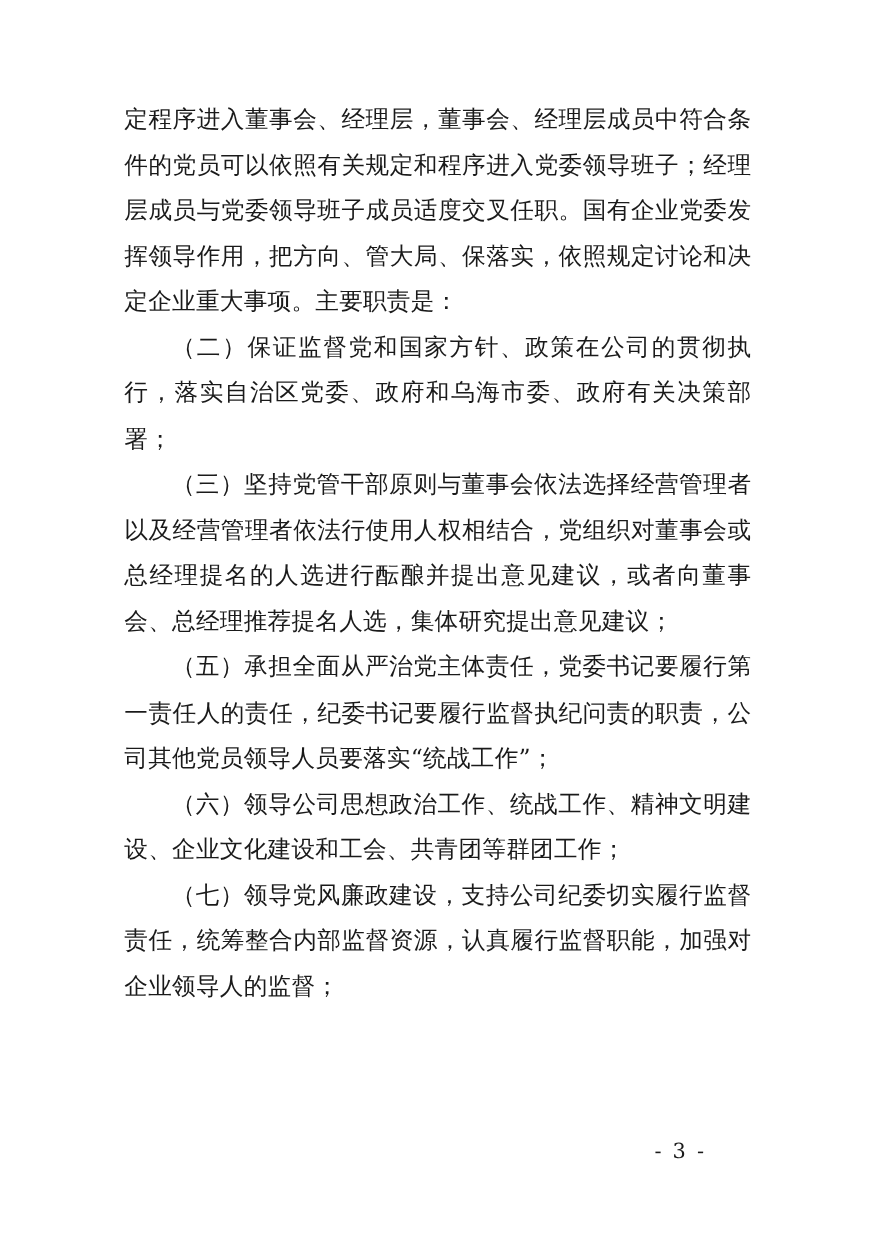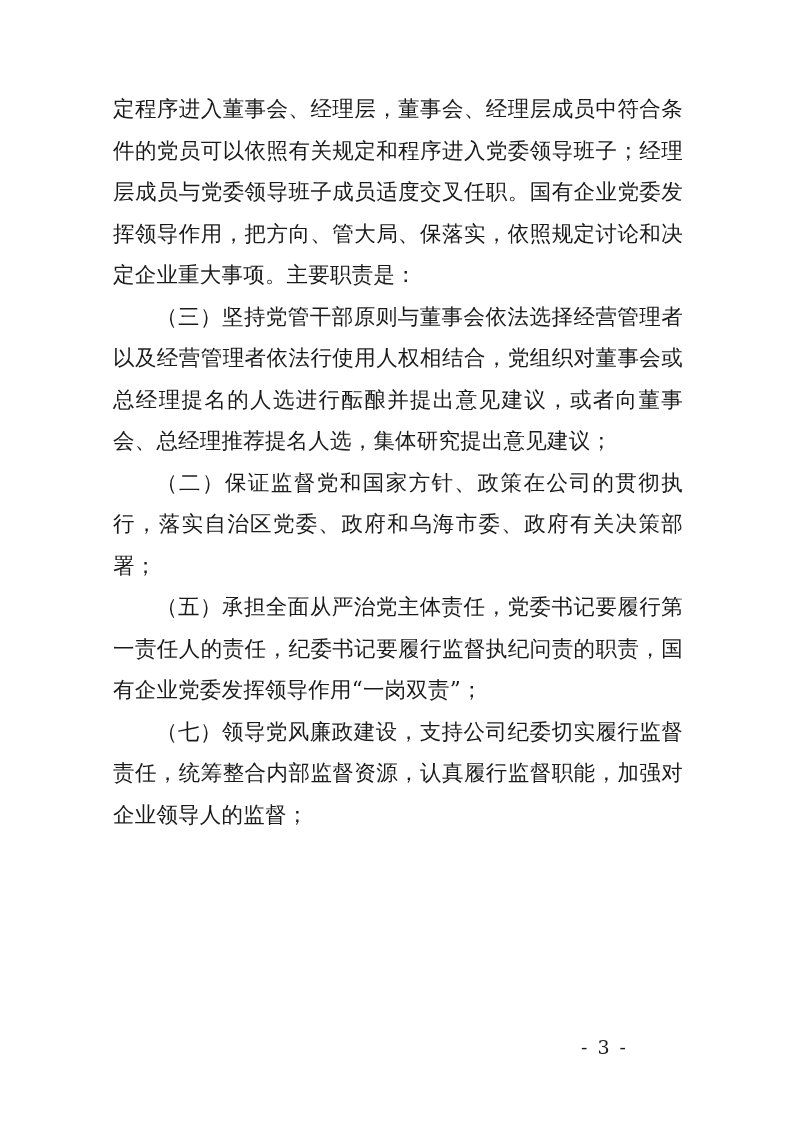--- a/index.html
+++ b/index.html
@@ -14,20 +14,21 @@
     font-family: "DejaVu Serif", "Liberation Serif", serif;
     color: #1a1a1a;
     overflow: hidden;
   }
   .page {
     position: absolute;
     top: 0; left: 0;
     width: 747px;
     height: 1122px;
     background: #fff;
+    padding-left: 28px;
   }
   .content {
     position: absolute;
     top: 88px;
     left: 113px;
     width: 570px;
   }
   p.para {
     margin: 0 0 0 0;
     font-size: 21.5px;
@@ -56,21 +57,22 @@
     margin-left: 462px;
     letter-spacing: 2px;
   }
 </style>
 </head>
 <body>
 
 <div class="page">
   <div class="content">
     <p class="para">定程序进入董事会、经理层，董事会、经理层成员中符合条件的党员可以依照有关规定和程序进入党委领导班子；经理层成员与党委领导班子成员适度交叉任职。国有企业党委发挥领导作用，把方向、管大局、保落实，依照规定讨论和决定企业重大事项。主要职责是：</p>
+    <p class="para indent">（二）保证监督党和国家方针、政策在公司的贯彻执行，落实自治区党委、政府和乌海市委、政府有关决策部署；</p>
     <p class="para indent">（三）坚持党管干部原则与董事会依法选择经营管理者以及经营管理者依法行使用人权相结合，党组织对董事会或总经理提名的人选进行酝酿并提出意见建议，或者向董事会、总经理推荐提名人选，集体研究提出意见建议；</p>
-    <p class="para indent">（二）保证监督党和国家方针、政策在公司的贯彻执行，落实自治区党委、政府和乌海市委、政府有关决策部署；</p>
-    <p class="para indent">（五）承担全面从严治党主体责任，党委书记要履行第一责任人的责任，纪委书记要履行监督执纪问责的职责，国有企业党委发挥领导作用“一岗双责”；</p>
+    <p class="para indent">（五）承担全面从严治党主体责任，党委书记要履行第一责任人的责任，纪委书记要履行监督执纪问责的职责，公司其他党员领导人员要落实“统战工作”；</p>
+    <p class="para indent">（六）领导公司思想政治工作、统战工作、精神文明建设、企业文化建设和工会、共青团等群团工作；</p>
     <p class="para indent">（七）领导党风廉政建设，支持公司纪委切实履行监督责任，统筹整合内部监督资源，认真履行监督职能，加强对企业领导人的监督；</p>
   </div>
   <div class="footer">
     <span class="pageno">- 3 -</span>
   </div>
 </div>
 
 </body></html>

